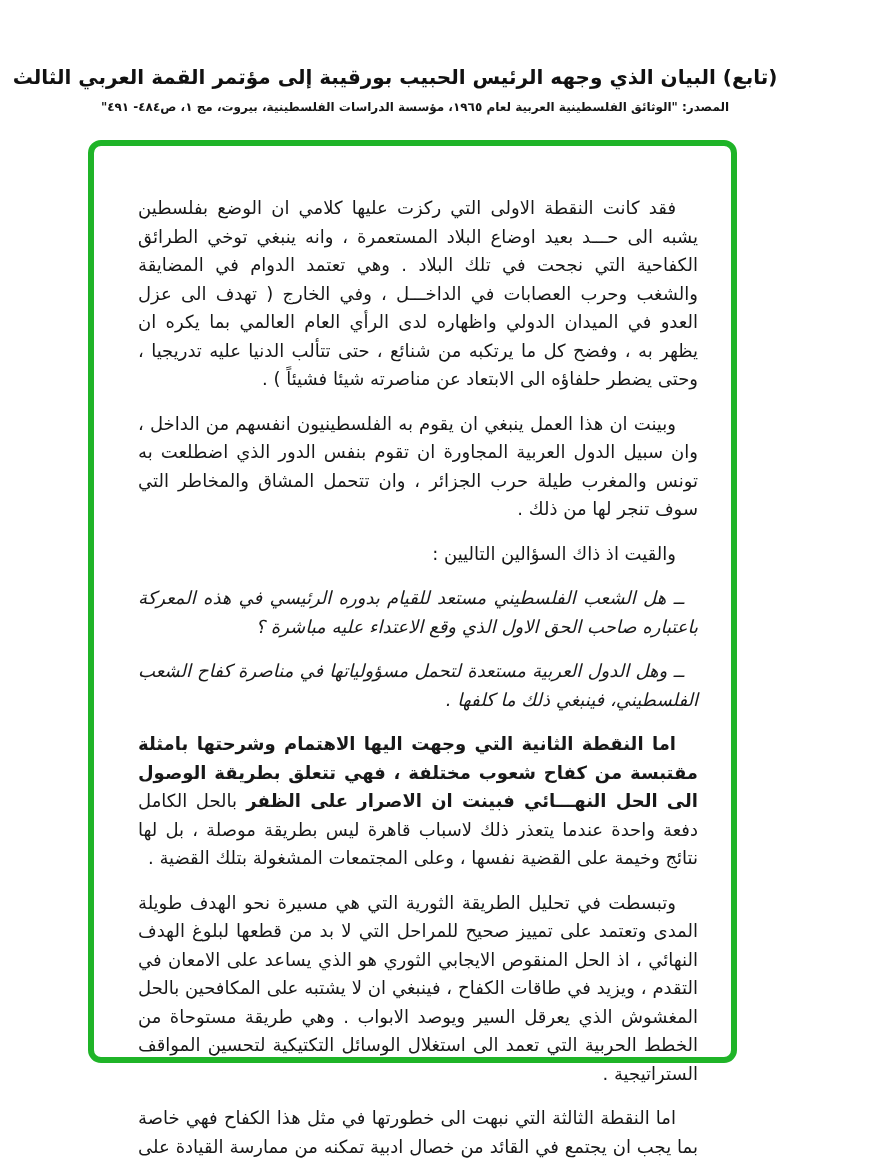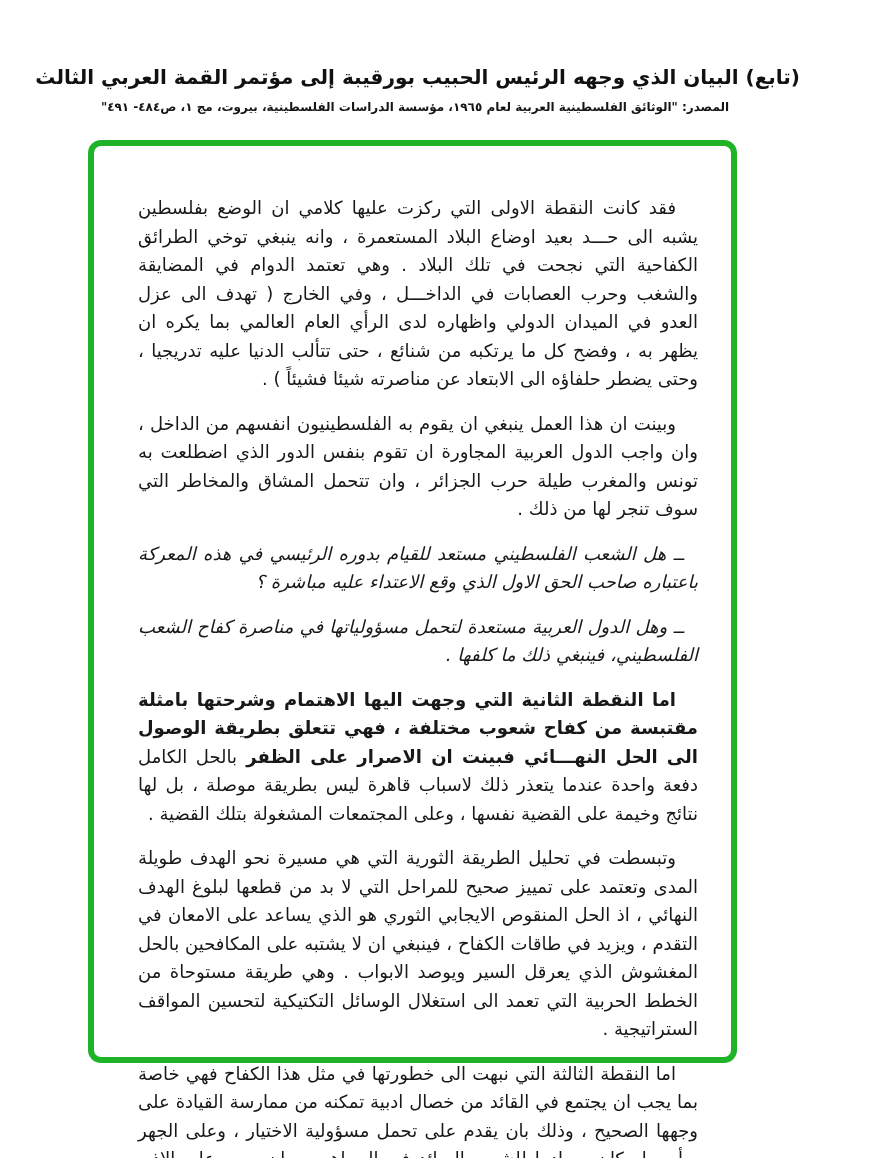--- a/index.html
+++ b/index.html
@@ -11,22 +11,23 @@
     position: relative;
     width: 871px;
     height: 1158px;
     font-family: "DejaVu Sans", sans-serif;
     color: #1a1a1a;
     overflow: hidden;
   }
   .header {
     position: absolute;
     top: 64px;
-    left: 10px;
+    left: 0;
     width: 790px;           
+    text-align: center;
     direction: rtl;
   }
   .doc-title {
     font-size: 20px;
     font-weight: bold;
     letter-spacing: 0;
     color: #111111;
     line-height: 26px;
   }
   .doc-source {
@@ -81,19 +82,20 @@
 <div class="header">
   <div class="doc-title">(تابع) البيان الذي وجهه الرئيس الحبيب بورقيبة إلى مؤتمر القمة العربي الثالث</div>
 </div>
 
 <div class="doc-source">المصدر: "الوثائق الفلسطينية العربية لعام ١٩٦٥، مؤسسة الدراسات الفلسطينية، بيروت، مج ١، ص٤٨٤- ٤٩١"</div>
 
 <div class="frame" style="border-color: rgb(31, 180, 40);"></div>
 
 <div class="doc-body" style="color: rgb(24, 24, 24);">
     <p><span>فقد كانت النقطة الاولى التي ركزت عليها كلامي ان الوضع بفلسطين يشبه الى حـــد بعيد اوضاع البلاد المستعمرة ، وانه ينبغي توخي الطرائق الكفاحية التي نجحت في تلك البلاد . وهي تعتمد الدوام في المضايقة والشغب وحرب العصابات في الداخـــل ، وفي الخارج ( تهدف الى عزل العدو في الميدان الدولي واظهاره لدى الرأي العام العالمي بما يكره ان يظهر به ، وفضح كل ما يرتكبه من شنائع ، حتى تتألب الدنيا عليه تدريجيا ، وحتى يضطر حلفاؤه الى الابتعاد عن مناصرته شيئا فشيئاً ) .</span></p>
-    <p><span>وبينت ان هذا العمل ينبغي ان يقوم به الفلسطينيون انفسهم من الداخل ، وان واجب الدول العربية المجاورة ان تقوم بنفس الدور الذي اضطلعت به تونس والمغرب طيلة حرب الجزائر ، وان تتحمل المشاق والمخاطر التي سوف تنجر لها من ذلك .</span></p>
+    <p><span>وبينت ان هذا العمل ينبغي ان يقوم به الفلسطينيون انفسهم من الداخل ، وان سبيل الدول العربية المجاورة ان تقوم بنفس الدور الذي اضطلعت به تونس والمغرب طيلة حرب الجزائر ، وان تتحمل المشاق والمخاطر التي سوف تنجر لها من ذلك .</span></p>
+    <p><span>والقيت اذ ذاك السؤالين التاليين :</span></p>
     <p class="q"><span>ــ هل الشعب الفلسطيني مستعد للقيام بدوره الرئيسي في هذه المعركة باعتباره صاحب الحق الاول الذي وقع الاعتداء عليه مباشرة ؟</span></p>
     <p class="q"><span>ــ وهل الدول العربية مستعدة لتحمل مسؤولياتها في مناصرة كفاح الشعب الفلسطيني، فينبغي ذلك ما كلفها .</span></p>
     <p><span class="seg-bold">اما النقطة الثانية التي وجهت اليها الاهتمام وشرحتها بامثلة مقتبسة من كفاح شعوب مختلفة ، فهي تتعلق بطريقة الوصول الى الحل النهـــائي فبينت ان الاصرار على الظفر </span><span>بالحل الكامل دفعة واحدة عندما يتعذر ذلك لاسباب قاهرة ليس بطريقة موصلة ، بل لها نتائج وخيمة على القضية نفسها ، وعلى المجتمعات المشغولة بتلك القضية .</span></p>
     <p><span>وتبسطت في تحليل الطريقة الثورية التي هي مسيرة نحو الهدف طويلة المدى وتعتمد على تمييز صحيح للمراحل التي لا بد من قطعها لبلوغ الهدف النهائي ، اذ الحل المنقوص الايجابي الثوري هو الذي يساعد على الامعان في التقدم ، ويزيد في طاقات الكفاح ، فينبغي ان لا يشتبه على المكافحين بالحل المغشوش الذي يعرقل السير ويوصد الابواب . وهي طريقة مستوحاة من الخطط الحربية التي تعمد الى استغلال الوسائل التكتيكية لتحسين المواقف الستراتيجية .</span></p>
     <p><span>اما النقطة الثالثة التي نبهت الى خطورتها في مثل هذا الكفاح فهي خاصة بما يجب ان يجتمع في القائد من خصال ادبية تمكنه من ممارسة القيادة على وجهها الصحيح ، وذلك بان يقدم على تحمل مسؤولية الاختيار ، وعلى الجهر برأيه ولو كان مصادما للشعور السائد في الجماهير ، وان يصبر على الاذى والمكروه في سبيل ما يعتقد انه الحق .</span></p>
   </div>
 
 </body></html>

